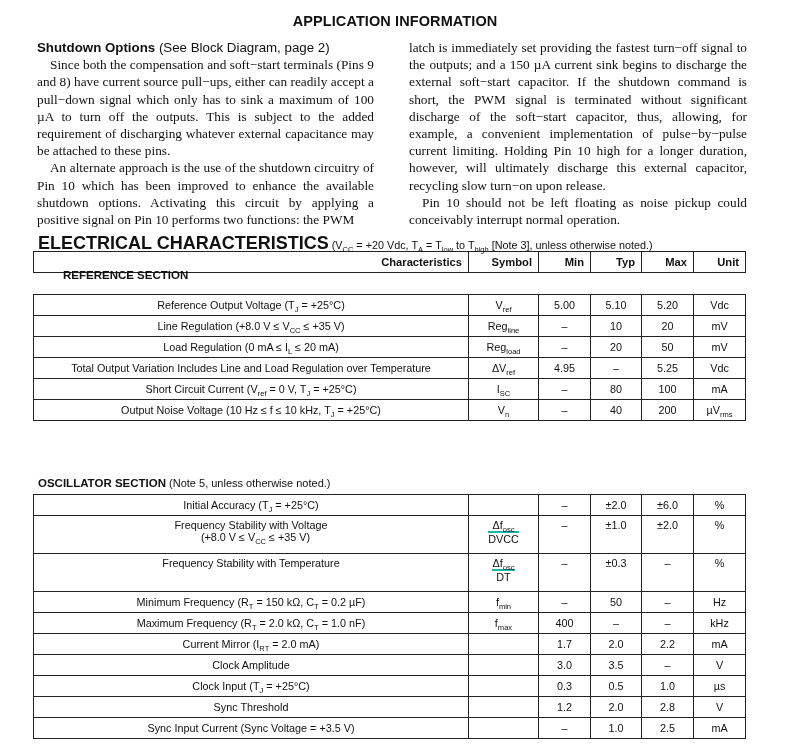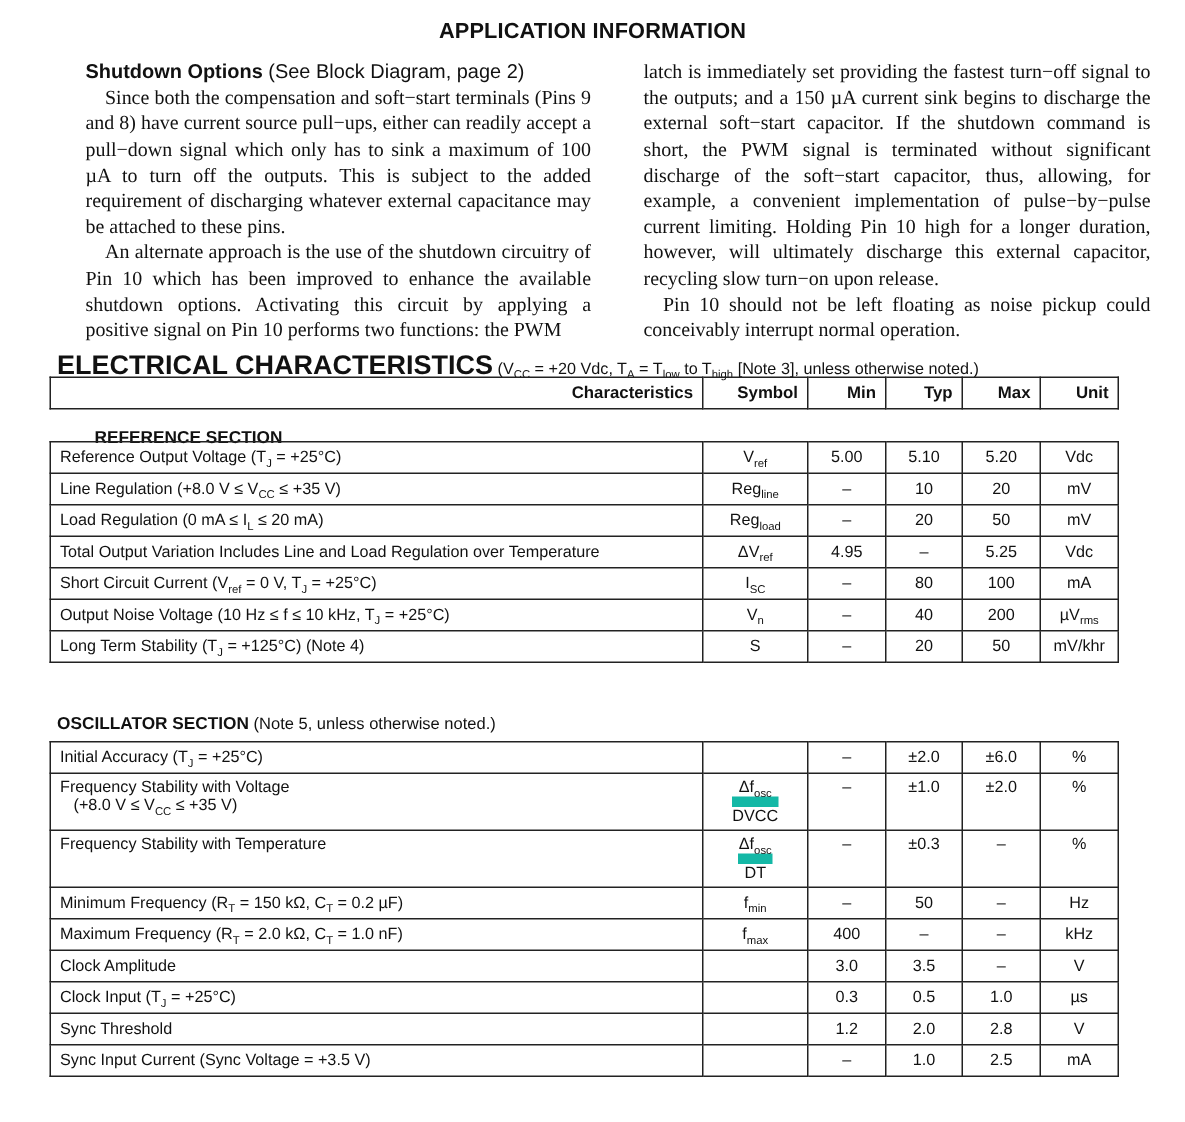--- a/index.html
+++ b/index.html
@@ -1,40 +1,40 @@
 <!DOCTYPE html>
 <html><head>
 <meta charset="utf-8">
 <style>
   html, body { margin:0; padding:0; background:#ffffff; }
   body { width:790px; height:748px; position:relative; overflow:hidden; color:#111; }
   .title { position:absolute; left:0; width:790px; top:13px; text-align:center;
     font-family:"Liberation Sans", sans-serif; font-weight:bold; font-size:14.5px; letter-spacing:0.1px; }
-  .col { position:absolute; top:39px; font-family:"Liberation Serif", serif; font-size:13.3px; line-height:17.2px; text-align:justify;margin-left:20px; }
+  .col { position:absolute; top:39px; font-family:"Liberation Serif", serif; font-size:13.3px; line-height:17.2px; text-align:justify; }
   .col.left { left:37px; width:337px; }
   .col.right { left:409px; width:338px; }
   .col p { margin:0; }
   .col p.indent { text-indent:13px; }
   .sh { font-family:"Liberation Sans", sans-serif; }
   .sh b { font-weight:bold; }
   .ec-title { position:absolute; left:38px; top:233px; font-family:"Liberation Sans", sans-serif; font-size:10.8px; }
   .ec-title b { font-size:18px; font-weight:bold; }
   sub { font-size:70%; vertical-align:-3px; line-height:0; }
   table { position:absolute; left:33px; border-collapse:collapse; font-family:"Liberation Sans", sans-serif; font-size:10.8px; table-layout:fixed; }
   td, th { border:1.5px solid #222; padding:0 6px; height:20px; }
   th { font-weight:bold; font-size:11.2px; text-align:right; }
   td.c { text-align:center; }
-  td.l { text-align:left; }
+  td.l { text-align:center; }
   .hdr { top:251px; }
   .ref { top:294px; }
   .osc { top:494px; }
   .sec-label { position:absolute; left:38px; font-family:"Liberation Sans", sans-serif; font-size:11px; }
   .sec-label b { font-weight:bold; font-size:11.5px; }
   .frac { display:inline-block; text-align:center; line-height:12px; }
-  .frac .num { display:block; border-bottom:7px solid #14b8a6; padding:0 1px; }
+  .frac .num { display:block; border-bottom:2px solid #14b8a6; padding:0 1px; }
   .frac .den { display:block; }
   tr.tall td { vertical-align:top; padding-top:3px; height:34px; }
   col.w1 { width:435px; } col.w2 { width:70px; } col.w3 { width:52px; } col.w4 { width:51px; } col.w5 { width:52px; } col.w6 { width:52px; }
 </style>
 </head>
 <body>
 
 <div class="title">APPLICATION INFORMATION</div>
 
 <div class="col left">
@@ -64,21 +64,21 @@
     <th>Characteristics</th>
     <th>Symbol</th>
     <th>Min</th>
     <th>Typ</th>
     <th>Max</th>
     <th>Unit</th>
   </tr>
 </tbody>
   </table>
 
-<div class="sec-label" style="top:286px;padding-left:25px;"><b>REFERENCE SECTION</b></div>
+<div class="sec-label" style="top:269px;padding-left:25px;"><b>REFERENCE SECTION</b></div>
 
 <table class="ref" id="ref-table">
   <colgroup>
       <col class="w1">
       <col class="w2">
       <col class="w3">
       <col class="w4">
       <col class="w5">
       <col class="w6">
     </colgroup>
@@ -124,28 +124,20 @@
         <td class="c"><span>mA</span><sub></sub><span></span></td>
       </tr>
       <tr>
         <td class="l"><span>Output Noise Voltage (10 Hz ≤ f ≤ 10 kHz, T</span><sub>J</sub><span> = +25°C)</span></td>
         <td class="c"><span>V</span><sub>n</sub><span></span></td>
         <td class="c">–</td>
         <td class="c">40</td>
         <td class="c">200</td>
         <td class="c"><span>µV</span><sub>rms</sub><span></span></td>
       </tr>
-      <tr>
-        <td class="l"><span>Long Term Stability (T</span><sub>J</sub><span> = +125°C) (Note 4)</span></td>
-        <td class="c"><span>S</span><sub></sub><span></span></td>
-        <td class="c">–</td>
-        <td class="c">20</td>
-        <td class="c">50</td>
-        <td class="c"><span>mV/khr</span><sub></sub><span></span></td>
-      </tr>
     </tbody>
 </table>
 
 <div class="sec-label" style="top:477px;"><b>OSCILLATOR SECTION</b><span> (Note 5, unless otherwise noted.)</span></div>
 
 <table class="osc" id="osc-table">
   <colgroup>
       <col class="w1">
       <col class="w2">
       <col class="w3">
@@ -188,20 +180,28 @@
       </tr>
       <tr>
         <td class="l"><span>Maximum Frequency (R</span><sub>T</sub><span> = 2.0 kΩ, C</span><sub>T</sub><span> = 1.0 nF)</span></td>
         <td class="c"><span>f</span><sub>max</sub><span></span></td>
         <td class="c">400</td>
         <td class="c">–</td>
         <td class="c">–</td>
         <td class="c"><span>kHz</span><sub></sub><span></span></td>
       </tr>
       <tr>
+        <td class="l"><span>Current Mirror (I</span><sub>RT</sub><span> = 2.0 mA)</span></td>
+        <td class="c"><span></span><sub></sub><span></span></td>
+        <td class="c">1.7</td>
+        <td class="c">2.0</td>
+        <td class="c">2.2</td>
+        <td class="c"><span>mA</span><sub></sub><span></span></td>
+      </tr>
+      <tr>
         <td class="l"><span>Clock Amplitude</span><sub></sub><span></span></td>
         <td class="c"><span></span><sub></sub><span></span></td>
         <td class="c">3.0</td>
         <td class="c">3.5</td>
         <td class="c">–</td>
         <td class="c"><span>V</span><sub></sub><span></span></td>
       </tr>
       <tr>
         <td class="l"><span>Clock Input (T</span><sub>J</sub><span> = +25°C)</span></td>
         <td class="c"><span></span><sub></sub><span></span></td>

